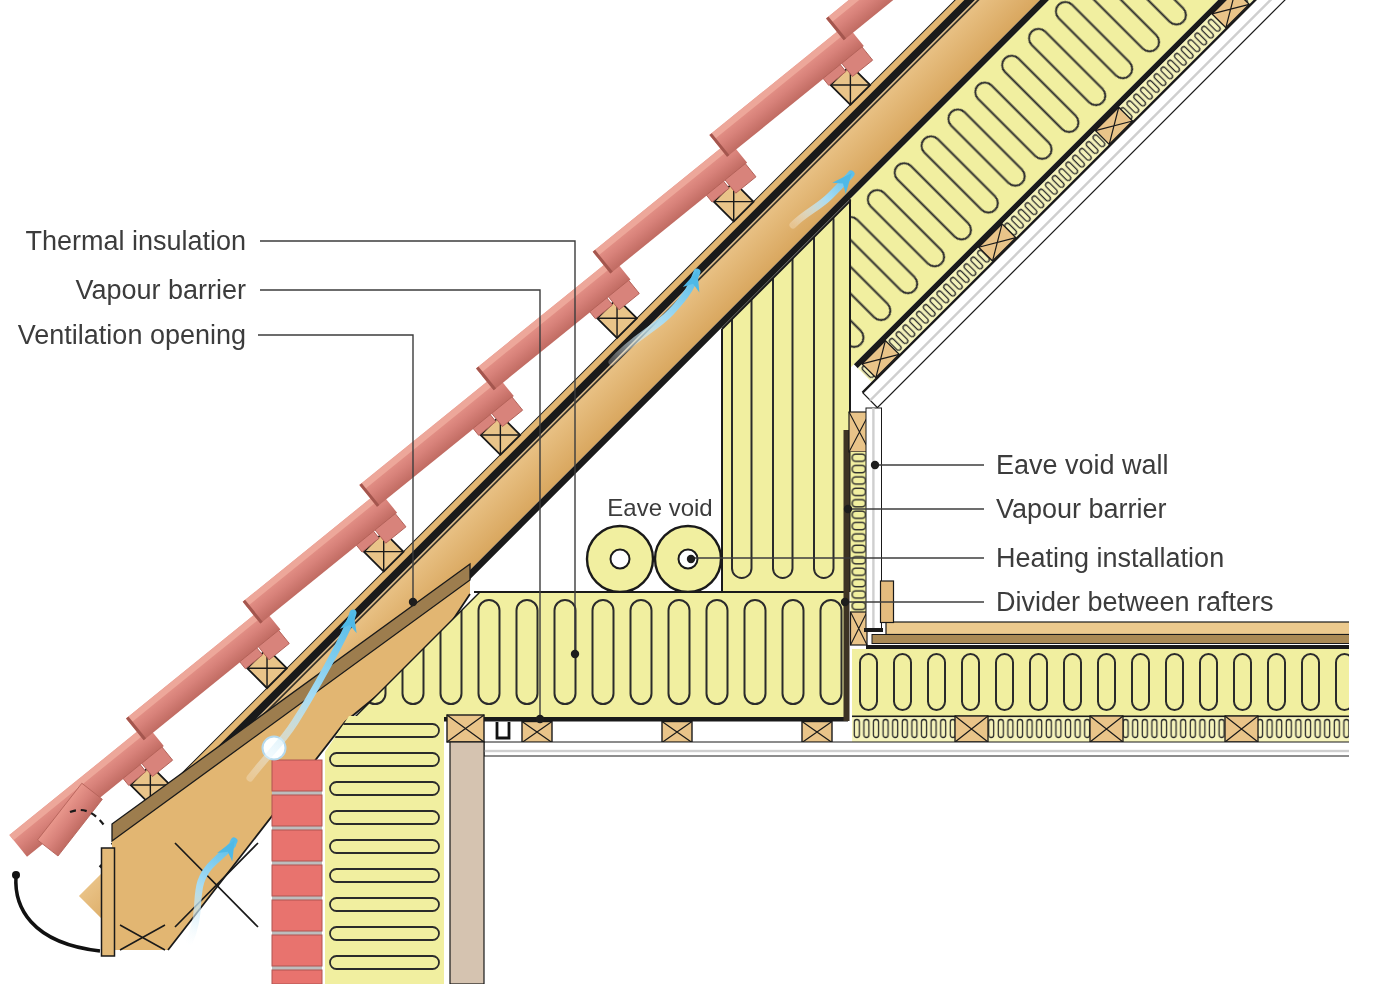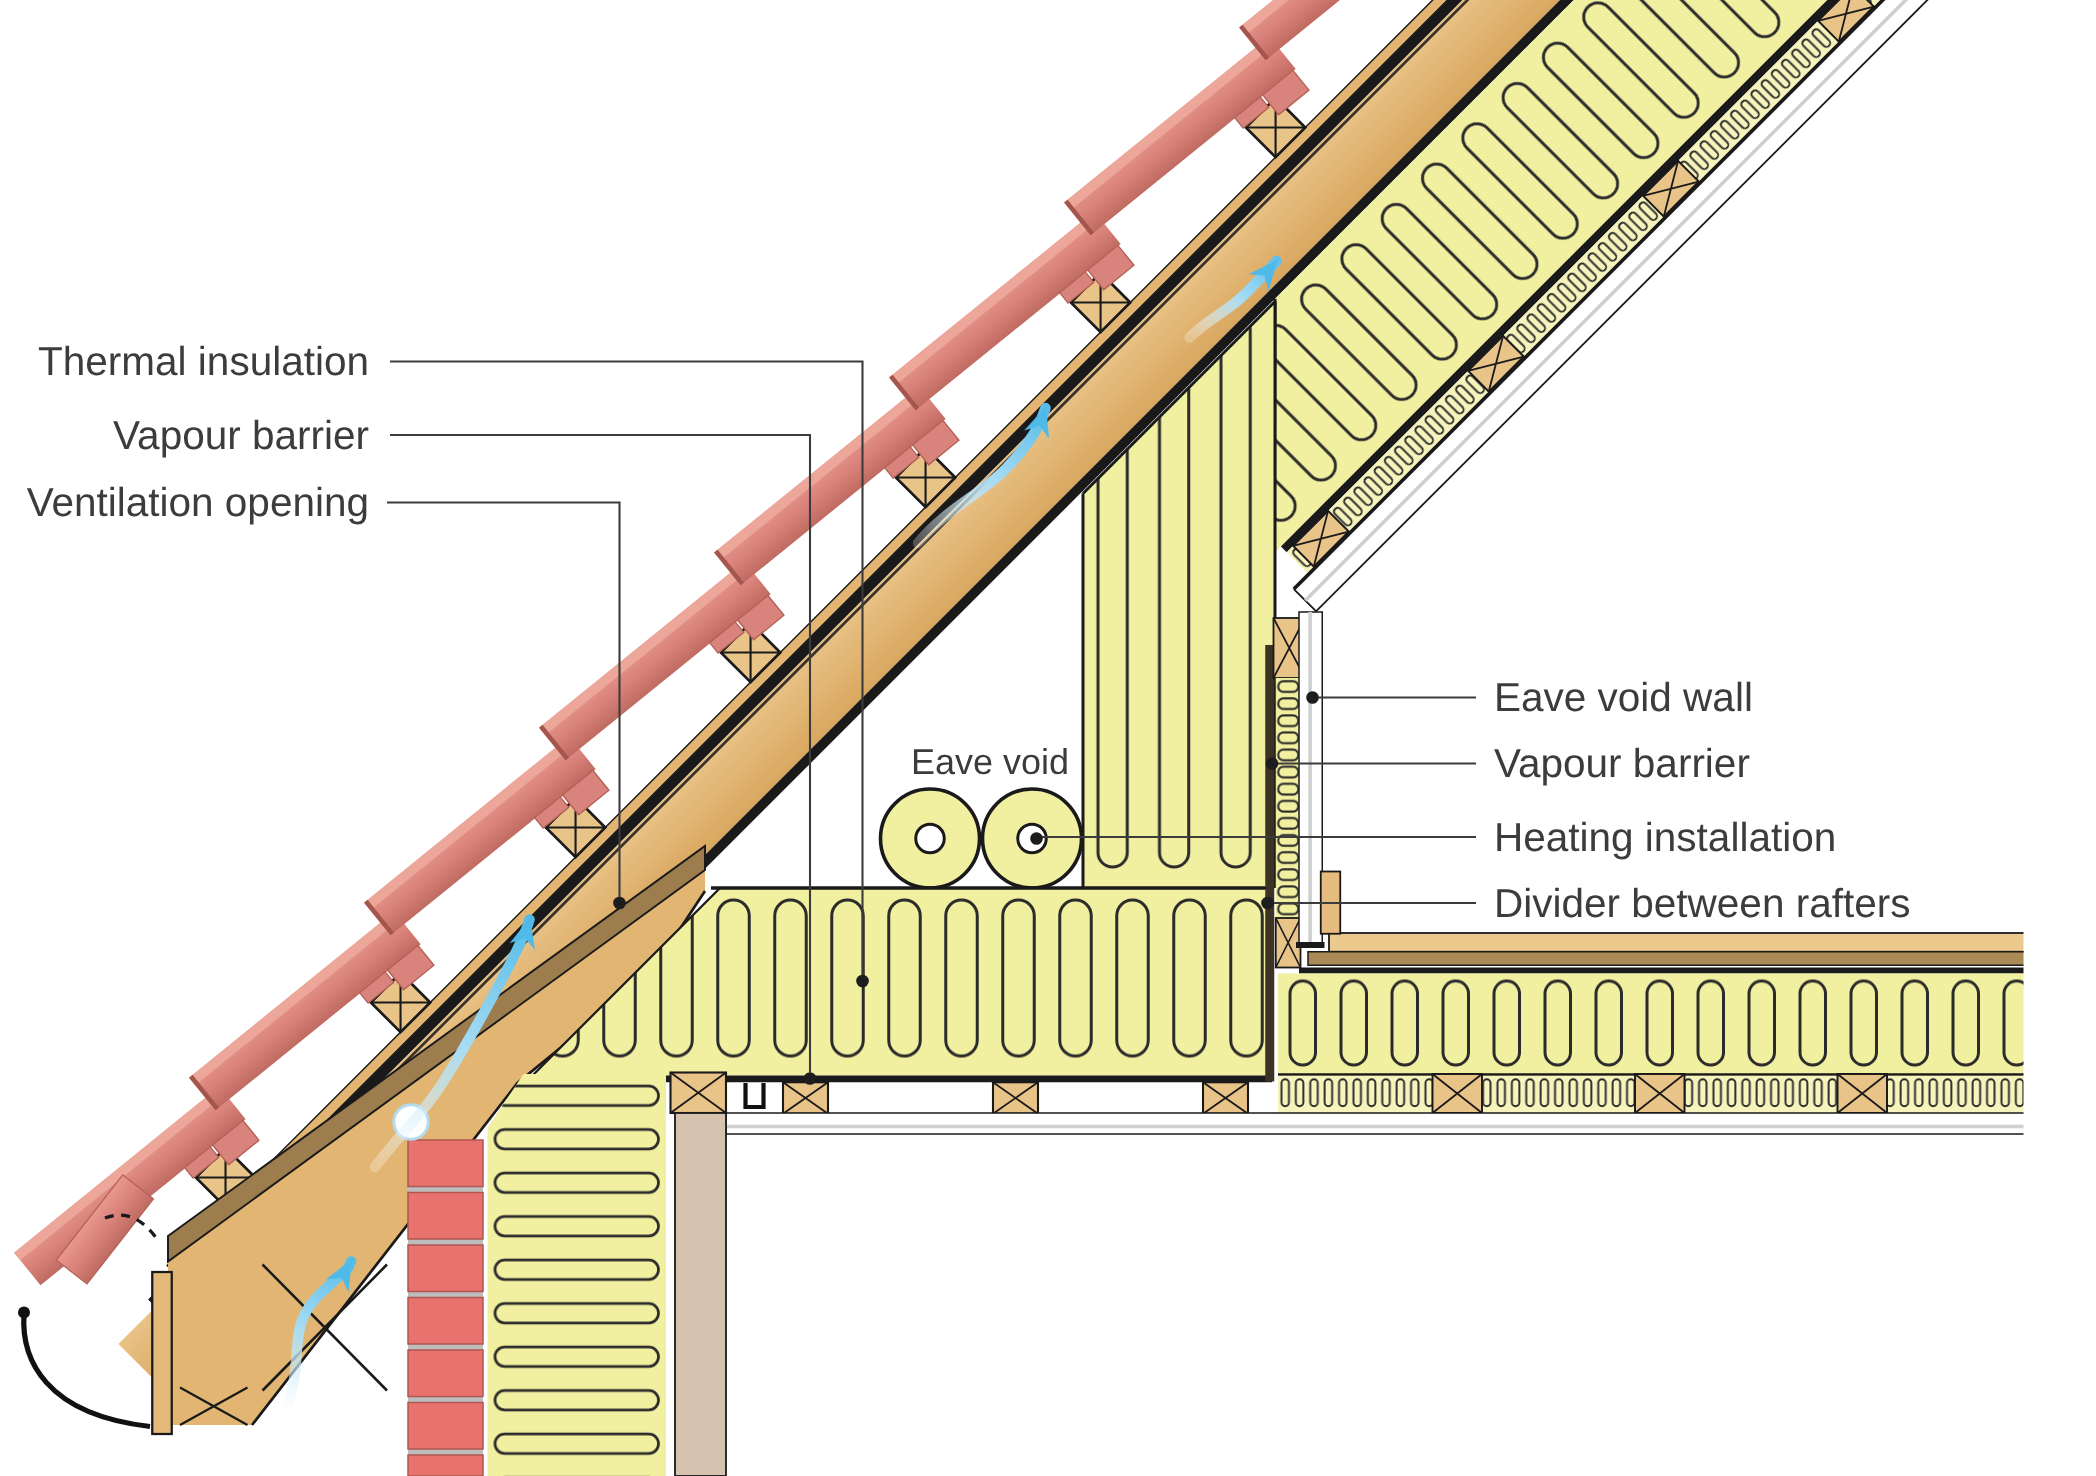--- a/index.html
+++ b/index.html
@@ -1,16 +1,16 @@
 <!DOCTYPE html>
 <html><head>
 <meta charset="utf-8">
 <style>
   html,body{margin:0;padding:0;background:#ffffff;}
-  .stage{position:relative;width:1349px;height:984px;background:#ffffff;overflow:hidden;}
+  .stage{position:relative;width:1349px;height:984px;background:#ffffff;overflow:hidden;text-decoration:underline;}
   svg{display:block;}
   text{font-family:"Liberation Sans","DejaVu Sans",sans-serif;fill:#3c3c3c;}
   .lbl{font-size:27px;}
   .lbl-small{font-size:24px;}
 </style>
 </head>
 <body>
 
 <div class="stage">
 <svg width="1397" height="984" viewBox="0 0 1397 984">

